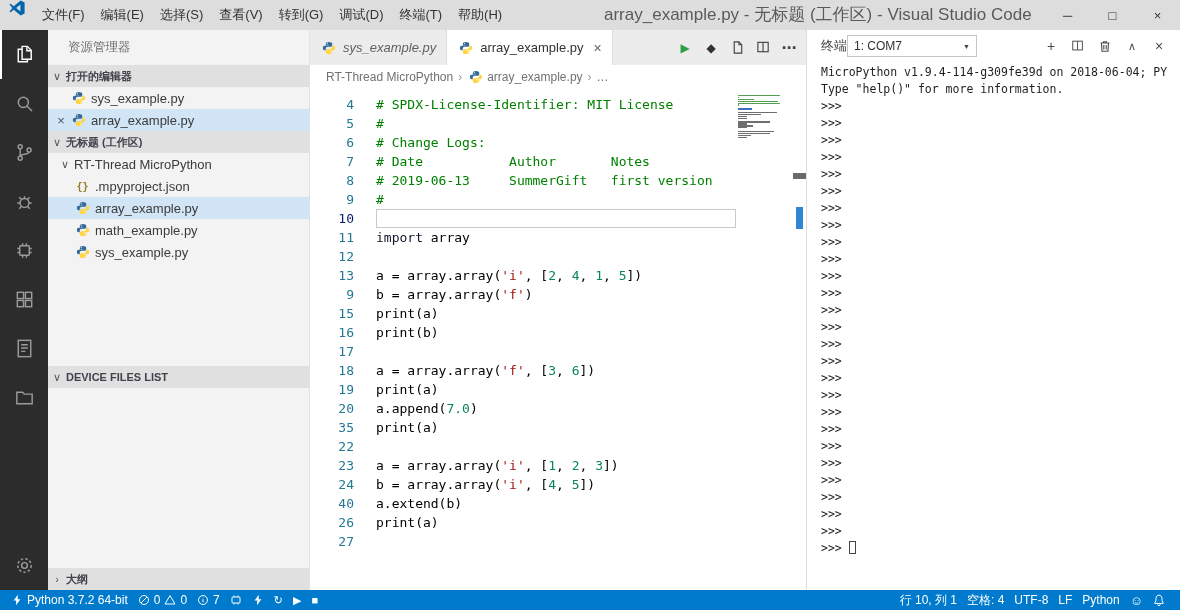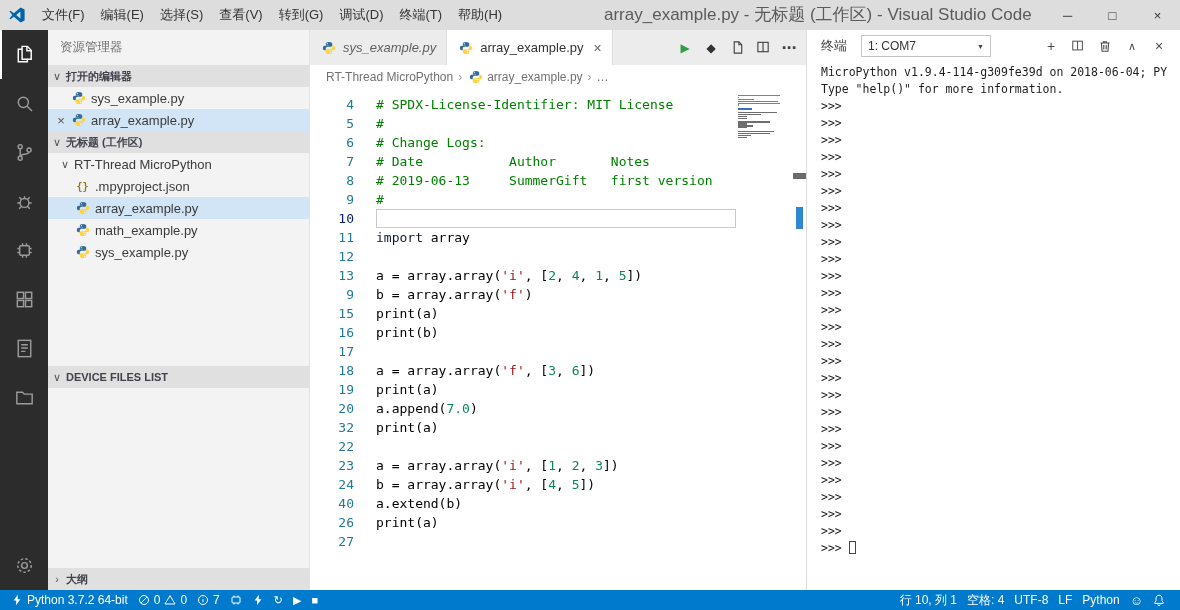--- a/index.html
+++ b/index.html
@@ -1,39 +1,39 @@
 <!DOCTYPE html>
 <html><head>
 <meta charset="utf-8">
 <style>
   *{margin:0;padding:0;box-sizing:border-box}
   html,body{width:1180px;height:610px;overflow:hidden;font-family:"Liberation Sans","DejaVu Sans",sans-serif;font-size:13px;cursor:default;-webkit-user-select:none;user-select:none}
   .app{width:1180px;height:610px;display:flex;flex-direction:column;background:#fff}
 
   
-  .titlebar{flex:0 0 30px;background:#ddd;display:flex;align-items:center;position:relative;color:#333}
+  .titlebar{flex:0 0 30px;background:#ddd;display:flex;align-items:flex-start;position:relative;color:#333}
   .logo{width:34px;display:flex;align-items:center;justify-content:center}
   .menu-item{padding:0 8px;line-height:30px;font-size:13px;white-space:nowrap}
   .window-title{position:absolute;left:604px;line-height:30px;font-size:17px;color:#5a5a5a;white-space:nowrap}
   .window-controls{margin-left:auto;display:flex}
   .wc{width:45px;height:30px;display:flex;align-items:center;justify-content:center;font-size:13px;color:#333}
 
   
   .main{flex:1;display:flex;min-height:0}
 
   
   .activitybar{width:48px;background:#2c2c2c;display:flex;flex-direction:column;align-items:center}
   .ab{width:48px;height:49px;display:flex;align-items:center;justify-content:center;color:#9b9b9b}
   .ab.active{color:#fff;box-shadow:inset 2px 0 0 #fff}
   .ab svg{width:23px;height:23px;fill:none;stroke:currentColor;stroke-width:1.5}
   .ab-spacer{flex:1}
 
   
   .sidebar{width:262px;background:#f3f3f3;display:flex;flex-direction:column;border-right:1px solid #e2e2e2;color:#3b3b3b}
-  .sidebar-title{flex:0 0 35px;line-height:35px;padding-left:12px;font-size:12.5px;color:#6f6f6f}
+  .sidebar-title{flex:0 0 35px;line-height:35px;padding-left:20px;font-size:12.5px;color:#6f6f6f}
   .sect-header{flex:0 0 22px;background:#e0e0e0;display:flex;align-items:center;font-weight:700;font-size:11px;color:#42424d}
   .chev{width:18px;text-align:center;font-weight:400;font-size:11px;color:#555;flex:0 0 18px}
   .row{flex:0 0 22px;display:flex;align-items:center;font-size:13px;padding-left:4px;white-space:nowrap}
   .row.selected{background:#d2e5f7}
   .close-slot{width:18px;text-align:center;color:#555;font-size:13px;flex:0 0 18px}
   .fi{width:17px;display:flex;justify-content:center;align-items:center;flex:0 0 17px}
   .row-label{margin-left:4px}
   .json-ico{font-weight:700;font-size:10px;color:#93781f;font-family:"DejaVu Sans Mono",monospace}
   .tree-indent{padding-left:26px}
   .spacer-a{flex:0 0 103px}
@@ -66,21 +66,21 @@
   .minimap{position:absolute;top:0;left:2px;width:46px}
   .mm-row{height:1.9px}
   .mm-bar{height:1.3px}
   .ruler{position:absolute;top:0;right:0;width:13px;height:100%}
   .ruler-dash{position:absolute;top:78px;right:0;width:13px;height:6px;background:#6a6a6a}
   .ruler-cursor{position:absolute;top:112px;right:3px;width:7px;height:22px;background:#2f86d2}
 
   
   .panel{width:374px;flex:0 0 374px;border-left:1px solid #ddd;display:flex;flex-direction:column;background:#fff}
   .panel-header{flex:0 0 32px;display:flex;align-items:center;padding:0 10px 0 14px}
-  .panel-title{font-size:13px;color:#424242;margin-right:14px}
+  .panel-title{font-size:13px;color:#424242;margin-right:0}
   .term-select{width:130px;height:22px;border:1px solid #c5c5c5;background:#fff;display:flex;align-items:center;justify-content:space-between;padding:0 6px;font-size:12px;color:#333}
   .ts-caret{font-size:7px;color:#444}
   .panel-actions{margin-left:auto;display:flex;align-items:center;gap:5px;color:#4b4b4b}
   .pa{width:22px;height:24px;display:flex;align-items:center;justify-content:center;font-size:14px}
   .pa svg{width:14px;height:14px;fill:none;stroke:#4b4b4b;stroke-width:1.1}
   .terminal-body{flex:1;padding:2px 0 0 14px;font-family:"DejaVu Sans Mono","Liberation Mono",monospace;font-size:11.5px;line-height:17px;color:#1e1e1e;overflow:hidden}
   .tline{height:17px;white-space:pre}
   .t-cursor{display:inline-block;width:7px;height:13px;border:1px solid #444;vertical-align:-2px}
 
   
@@ -347,21 +347,21 @@
             <div class="ln">11</div>
             <div class="ln">12</div>
             <div class="ln">13</div>
             <div class="ln">9</div>
             <div class="ln">15</div>
             <div class="ln">16</div>
             <div class="ln">17</div>
             <div class="ln">18</div>
             <div class="ln">19</div>
             <div class="ln">20</div>
-            <div class="ln">32</div>
+            <div class="ln">35</div>
             <div class="ln">22</div>
             <div class="ln">23</div>
             <div class="ln">24</div>
             <div class="ln">40</div>
             <div class="ln">26</div>
             <div class="ln">27</div>
           </div>
         <div class="code-lines"><div class="cl"><span class="tk-c"># SPDX-License-Identifier: MIT License</span></div><div class="cl"><span class="tk-c">#</span></div><div class="cl"><span class="tk-c"># Change Logs:</span></div><div class="cl"><span class="tk-c"># Date           Author       Notes</span></div><div class="cl"><span class="tk-c"># 2019-06-13     SummerGift   first version</span></div><div class="cl"><span class="tk-c">#</span></div><div class="cl cursor-line"></div><div class="cl"><span class="tk-k">import</span><span class="tk-p"> array</span></div><div class="cl"></div><div class="cl"><span class="tk-p">a = array.array(</span><span class="tk-s">'i'</span><span class="tk-p">, [</span><span class="tk-n">2</span><span class="tk-p">, </span><span class="tk-n">4</span><span class="tk-p">, </span><span class="tk-n">1</span><span class="tk-p">, </span><span class="tk-n">5</span><span class="tk-p">])</span></div><div class="cl"><span class="tk-p">b = array.array(</span><span class="tk-s">'f'</span><span class="tk-p">)</span></div><div class="cl"><span class="tk-p">print(a)</span></div><div class="cl"><span class="tk-p">print(b)</span></div><div class="cl"></div><div class="cl"><span class="tk-p">a = array.array(</span><span class="tk-s">'f'</span><span class="tk-p">, [</span><span class="tk-n">3</span><span class="tk-p">, </span><span class="tk-n">6</span><span class="tk-p">])</span></div><div class="cl"><span class="tk-p">print(a)</span></div><div class="cl"><span class="tk-p">a.append(</span><span class="tk-n">7.0</span><span class="tk-p">)</span></div><div class="cl"><span class="tk-p">print(a)</span></div><div class="cl"></div><div class="cl"><span class="tk-p">a = array.array(</span><span class="tk-s">'i'</span><span class="tk-p">, [</span><span class="tk-n">1</span><span class="tk-p">, </span><span class="tk-n">2</span><span class="tk-p">, </span><span class="tk-n">3</span><span class="tk-p">])</span></div><div class="cl"><span class="tk-p">b = array.array(</span><span class="tk-s">'i'</span><span class="tk-p">, [</span><span class="tk-n">4</span><span class="tk-p">, </span><span class="tk-n">5</span><span class="tk-p">])</span></div><div class="cl"><span class="tk-p">a.extend(b)</span></div><div class="cl"><span class="tk-p">print(a)</span></div><div class="cl"></div></div>
         <div class="mini-col">
           <div class="minimap">

